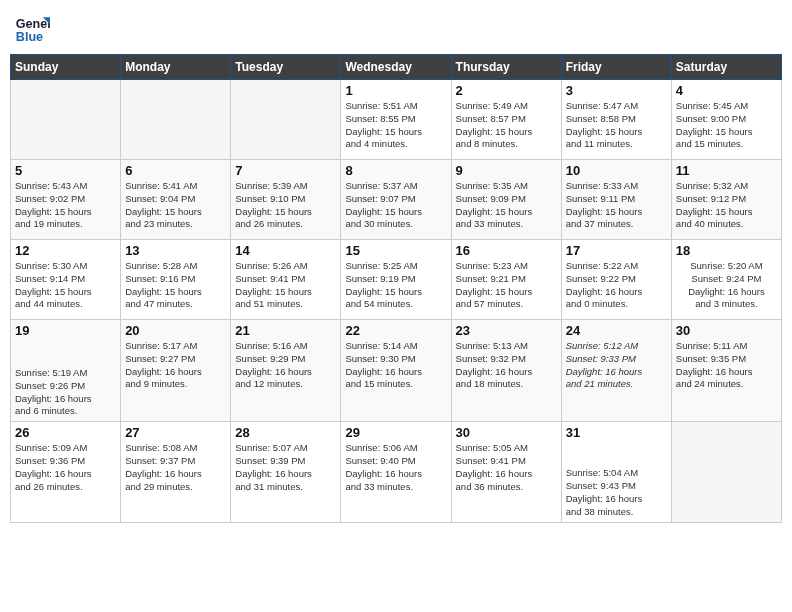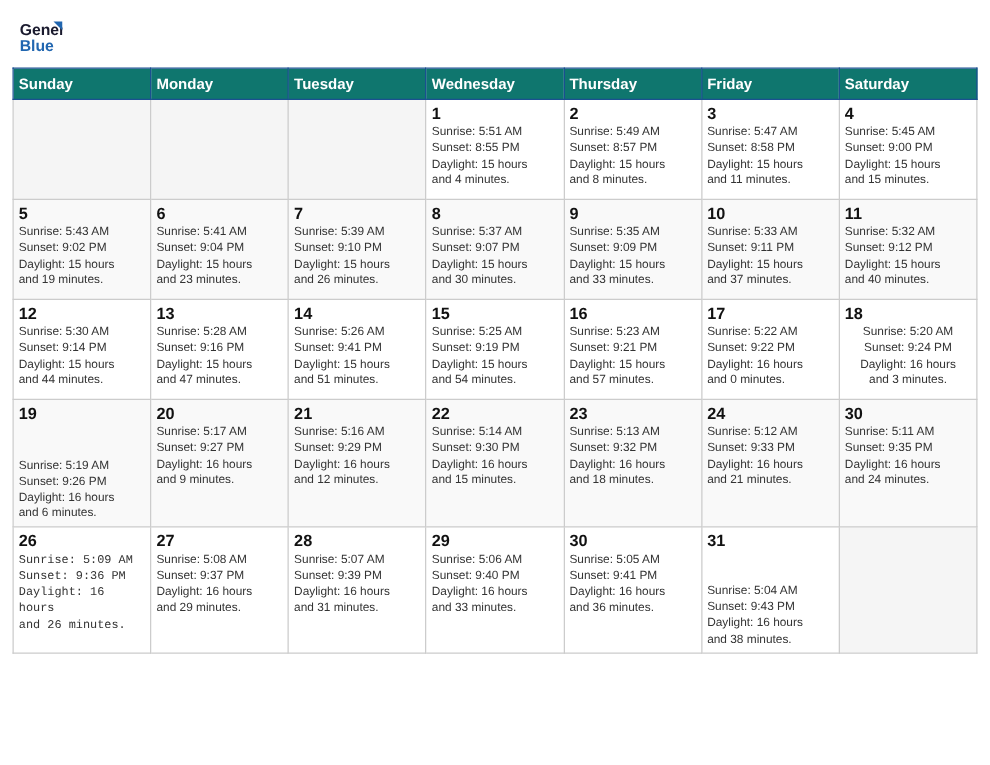--- a/index.html
+++ b/index.html
@@ -38,21 +38,21 @@
     .location {
       font-size: 16px;
       color: #333;
     }
     table {
       width: 100%;
       border-collapse: collapse;
       table-layout: fixed;
     }
     th {
-      background-color: #0f766e;
+      background-color: #404040;
       color: white;
       font-size: 12px;
       font-weight: bold;
       padding: 5px 4px;
       text-align: left;
       border: 1px solid #1a5090;
     }
     td {
       border: 1px solid #ccc;
       vertical-align: top;
@@ -283,37 +283,37 @@
         </td>
         <td>
           <div class="day-num">23</div>
           <div class="day-info" style="white-space: pre-line;">Sunrise: 5:13 AM
 Sunset: 9:32 PM
 Daylight: 16 hours
 and 18 minutes.</div>
         </td>
         <td>
           <div class="day-num">24</div>
-          <div class="day-info" style="white-space: pre-line;">Sunrise: 5:12 AM
+          <div class="day-info" style="white-space: pre-line; font-style: italic;">Sunrise: 5:12 AM
 Sunset: 9:33 PM
 Daylight: 16 hours
 and 21 minutes.</div>
         </td>
         <td>
           <div class="day-num">30</div>
           <div class="day-info" style="white-space: pre-line;">Sunrise: 5:11 AM
 Sunset: 9:35 PM
 Daylight: 16 hours
 and 24 minutes.</div>
         </td>
       </tr>
       <tr>
         <td>
           <div class="day-num">26</div>
-          <div class="day-info" style="white-space: pre-line; font-family: Liberation Mono, monospace;">Sunrise: 5:09 AM
+          <div class="day-info" style="white-space: pre-line;">Sunrise: 5:09 AM
 Sunset: 9:36 PM
 Daylight: 16 hours
 and 26 minutes.</div>
         </td>
         <td>
           <div class="day-num">27</div>
           <div class="day-info" style="white-space: pre-line;">Sunrise: 5:08 AM
 Sunset: 9:37 PM
 Daylight: 16 hours
 and 29 minutes.</div>

